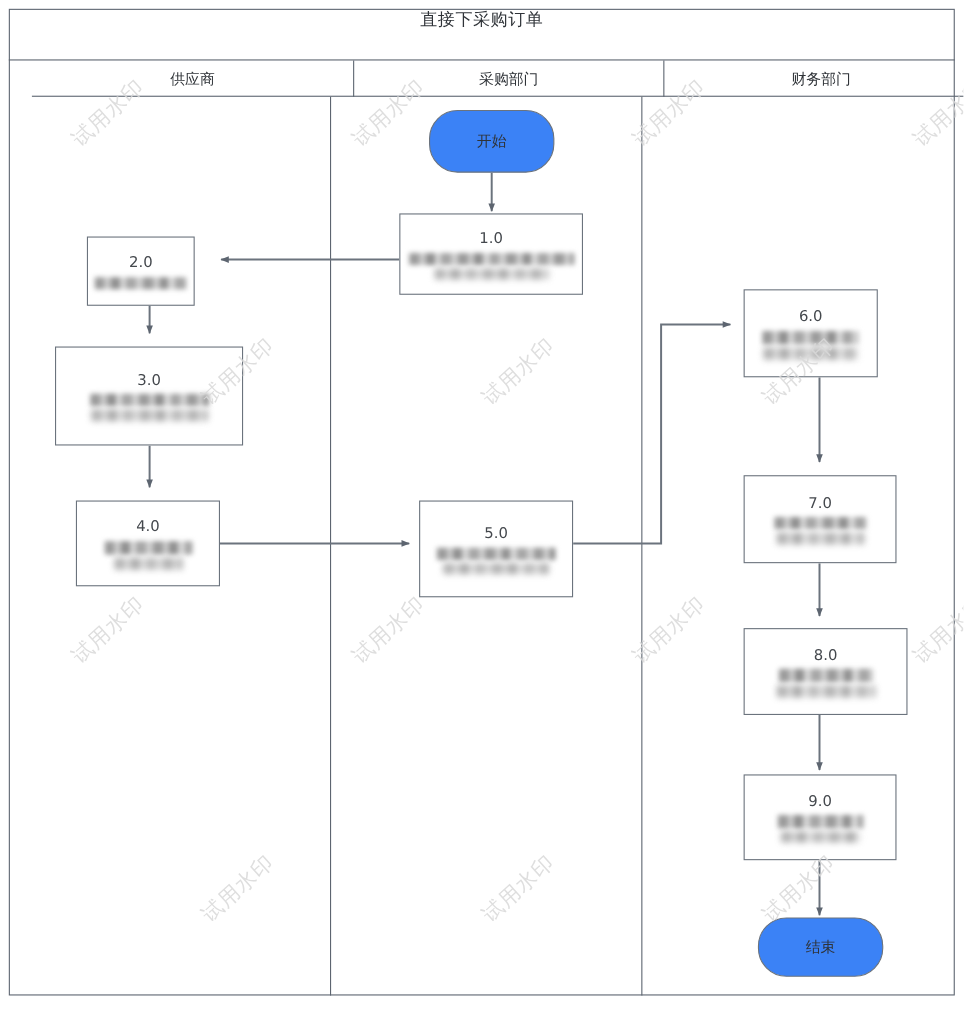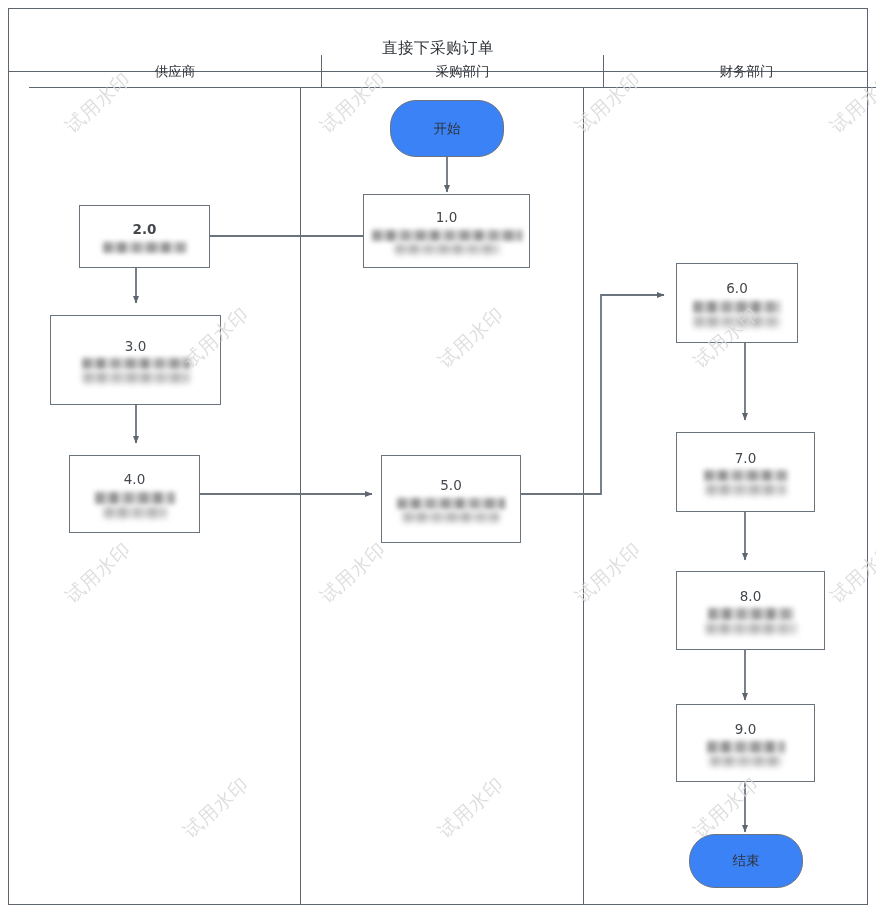--- a/index.html
+++ b/index.html
@@ -44,26 +44,25 @@
     position: absolute;
     left: 8px; top: 8px;
     width: 860px; height: 897px;
     border: 1.6px solid #5d6570;
     box-sizing: border-box;
     background: transparent;
     z-index: 5;
   }
   .title-band {
     position: absolute;
-    left: 8px; top: 25px;
+    left: 8px; top: 8px;
     width: 860px; height: 47px;
     border-bottom: 1.6px solid #5d6570;
     box-sizing: border-box;
     display: flex;
-    align-items: center;
     justify-content: center;
     z-index: 6;
   }
   .title-band span {
     font-size: 15.5px;
     color: #2f3338;
     letter-spacing: .5px;
   }
   .lane-head-band {
     position: absolute;
@@ -227,21 +226,21 @@
     <span class="redline" style="width:150px; height:11px;"></span>
     <span class="redline soft" style="width:104px; height:10px;"></span>
   </div>
 
   <div class="node" style="left:381px; top:455px; width:140px; height:88px;">
     <span class="num">5.0</span>
     <span class="redline" style="width:108px; height:11px;"></span>
     <span class="redline soft" style="width:96px; height:10px;"></span>
   </div>
 
-  <div class="node" style="left:79px; top:205px; width:131px; height:63px;font-weight:bold;">
+  <div class="node" style="left:79px; top:215px; width:98px; height:63px;">
     <span class="num">2.0</span>
     <span class="redline" style="width:84px; height:11px;"></span>
   </div>
 
   <div class="node" style="left:50px; top:315px; width:171px; height:90px;">
     <span class="num">3.0</span>
     <span class="redline" style="width:108px; height:11px;"></span>
     <span class="redline soft" style="width:106px; height:11px;"></span>
   </div>
 

